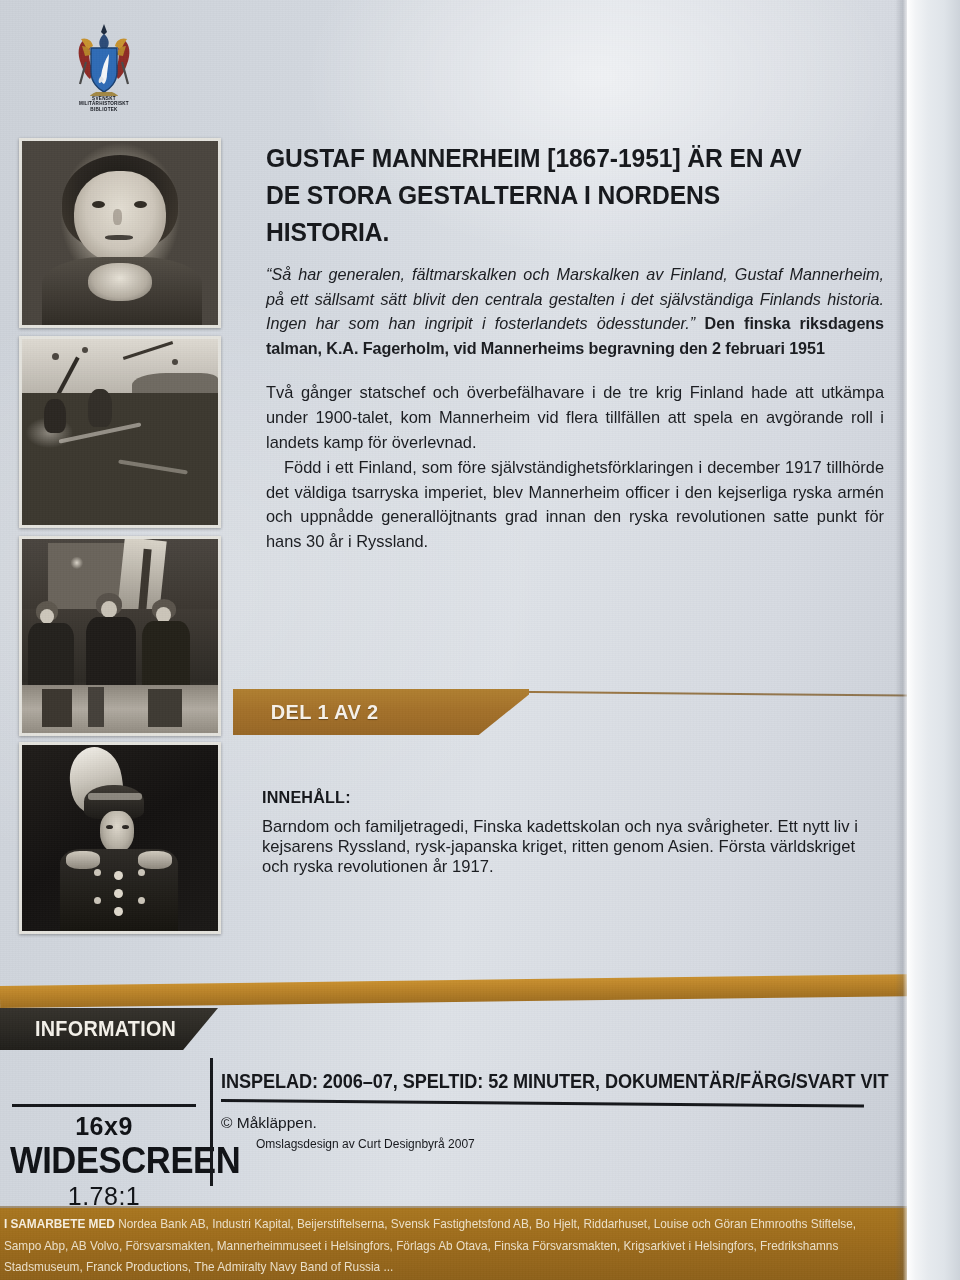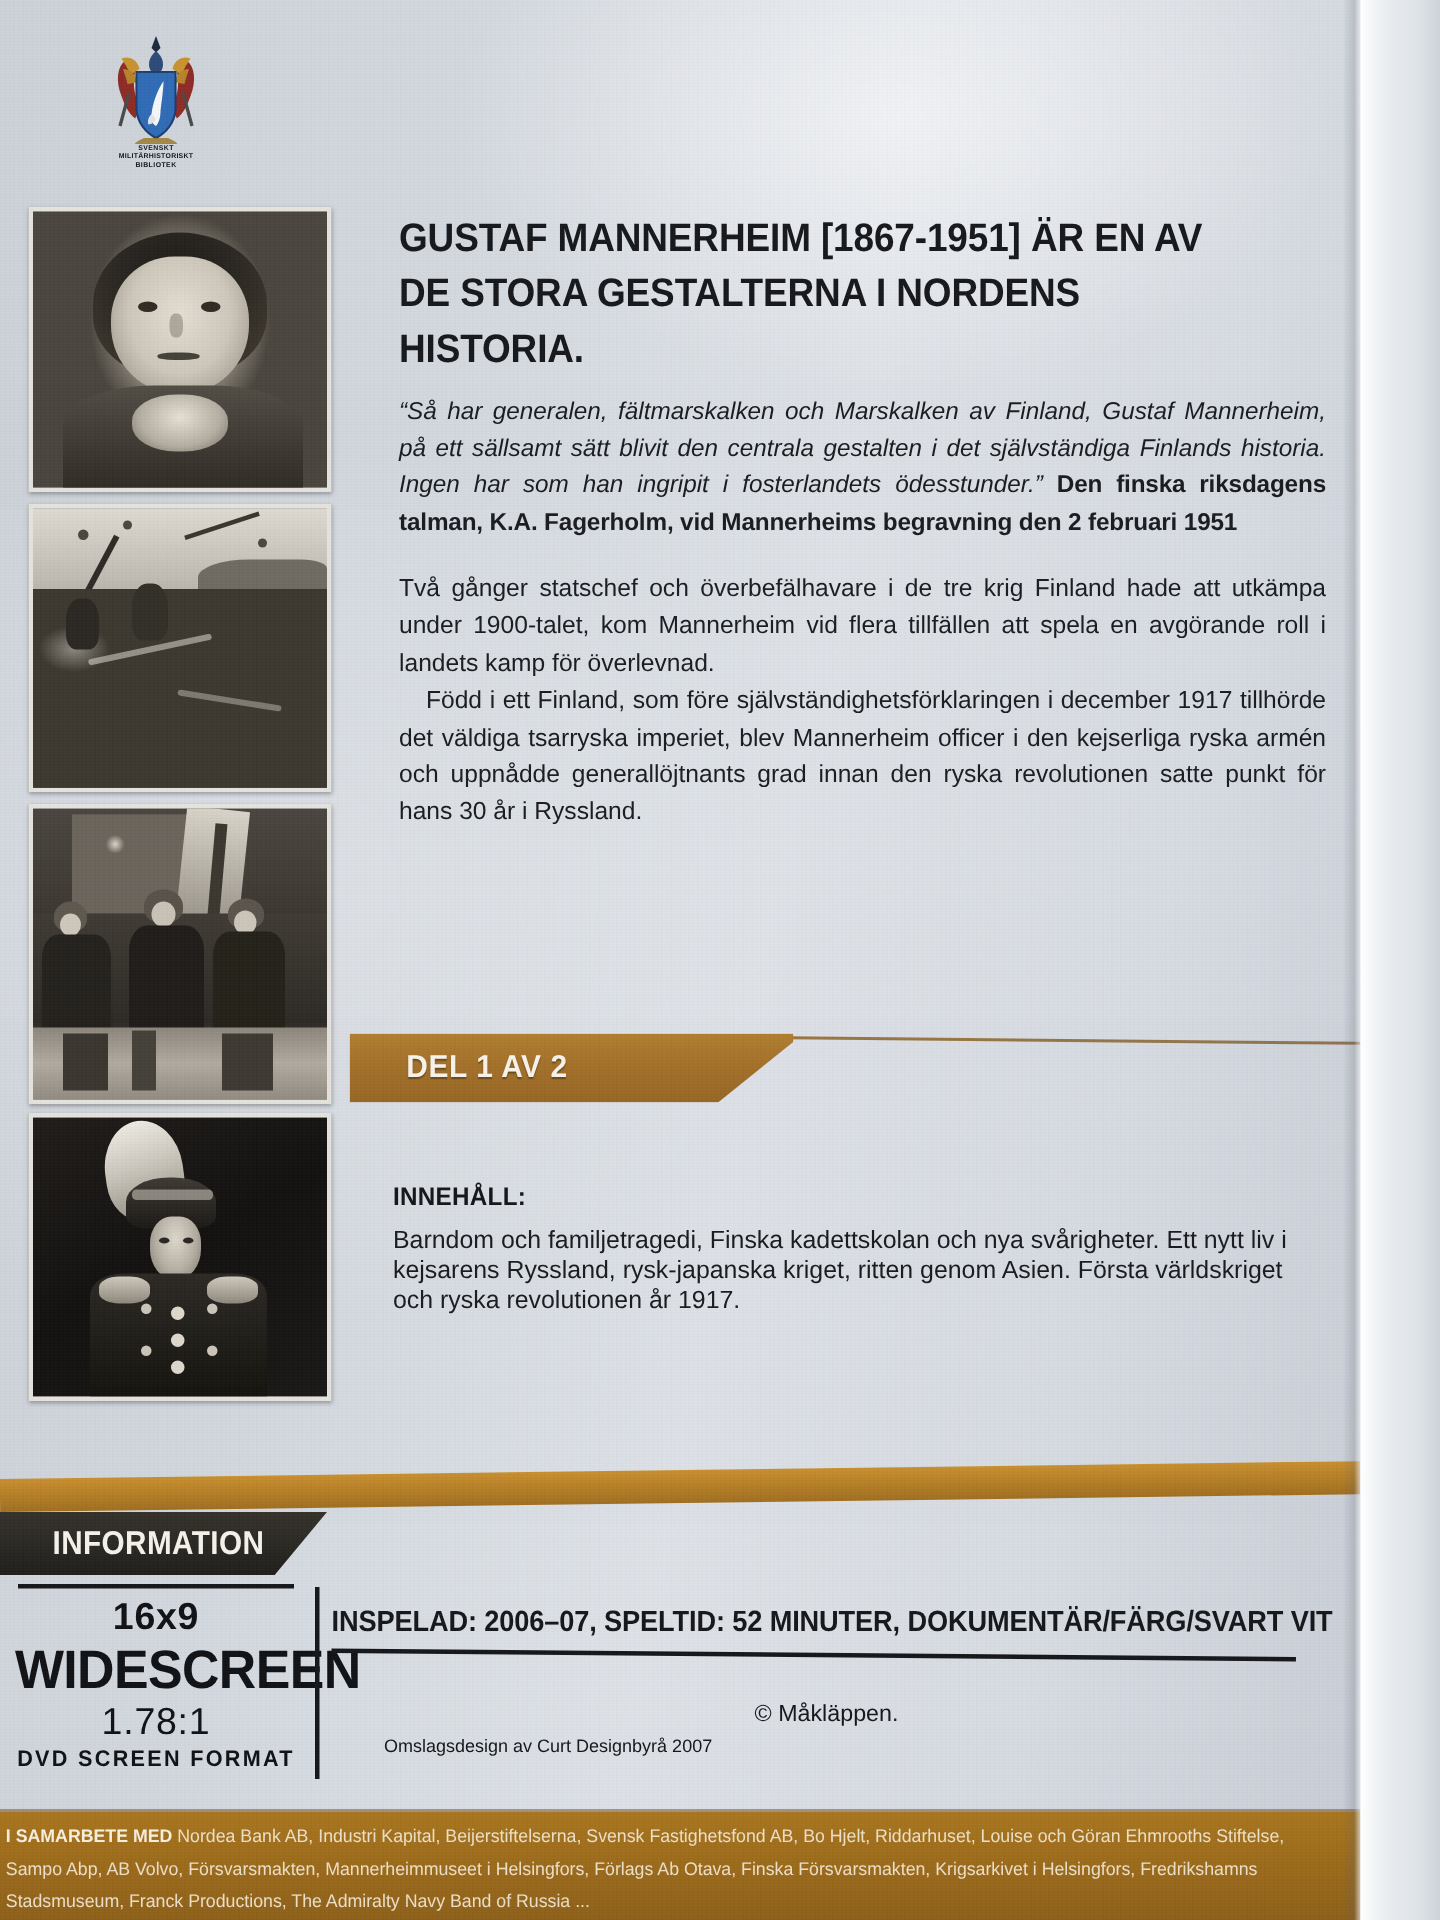--- a/index.html
+++ b/index.html
@@ -101,37 +101,37 @@
     position:absolute;left:0;top:1008px;width:218px;height:42px;
     background:linear-gradient(180deg,#35322c 0%,#2a2823 55%,#201e1a 100%);
     clip-path:polygon(0 0,100% 0,84% 100%,0 100%);
     display:flex;align-items:center;justify-content:center;
   }
   #info-label{
     color:#f4f1ea;font-weight:700;font-size:22px;letter-spacing:.3px;
     margin-left:9px;transform:scaleX(.9);transform-origin:left;
   }
 
-  #ws-box{position:absolute;left:6px;top:1056px;width:196px;text-align:center;color:#101216;}
+  #ws-box{position:absolute;left:6px;top:1104px;width:196px;text-align:center;color:#101216;}
   #ws-rule{height:3px;background:#15171b;margin:0 6px 4px 6px;}
   #ws-ratio{font-size:25px;font-weight:700;letter-spacing:.5px;line-height:30px;}
   #ws-main{font-size:36px;font-weight:700;letter-spacing:-.4px;line-height:40px;transform:scaleX(.96);}
   #ws-num{font-size:25px;font-weight:400;letter-spacing:.5px;line-height:30px;}
   #ws-sub{font-size:15px;font-weight:700;letter-spacing:1.6px;line-height:20px;transform:scaleX(.96);}
 
   #vrule{position:absolute;left:210px;top:1058px;width:3px;height:128px;background:#15171b;}
 
   #spec-wrap{position:absolute;left:221px;top:1070px;width:660px;}
   #spec-line{
     font-size:19.5px;font-weight:700;color:#15171b;letter-spacing:-.1px;
     transform:scaleX(.93);transform-origin:left;white-space:nowrap;
   }
   #spec-rule{height:3px;background:#15171b;margin-top:6px;width:643px;
     transform:rotate(.5deg);transform-origin:left center;}
-  #credit1{font-size:15.5px;color:#15171b;margin-top:32px;text-align:center;}
+  #credit1{font-size:15.5px;color:#15171b;margin-top:12px;}
   #credit2{font-size:12px;color:#15171b;margin-top:5px;margin-left:35px;}
 
   
   #sponsor{
     position:absolute;left:0;top:1208px;width:907px;height:72px;
     background:linear-gradient(180deg,#a9761f 0%,#9d6c1c 45%,#8e611a 100%);
     overflow:hidden;
   }
   #sponsor-inner{
     padding:6px 6px 0 4px;color:#f0e6d2;font-size:12.2px;line-height:21.5px;

